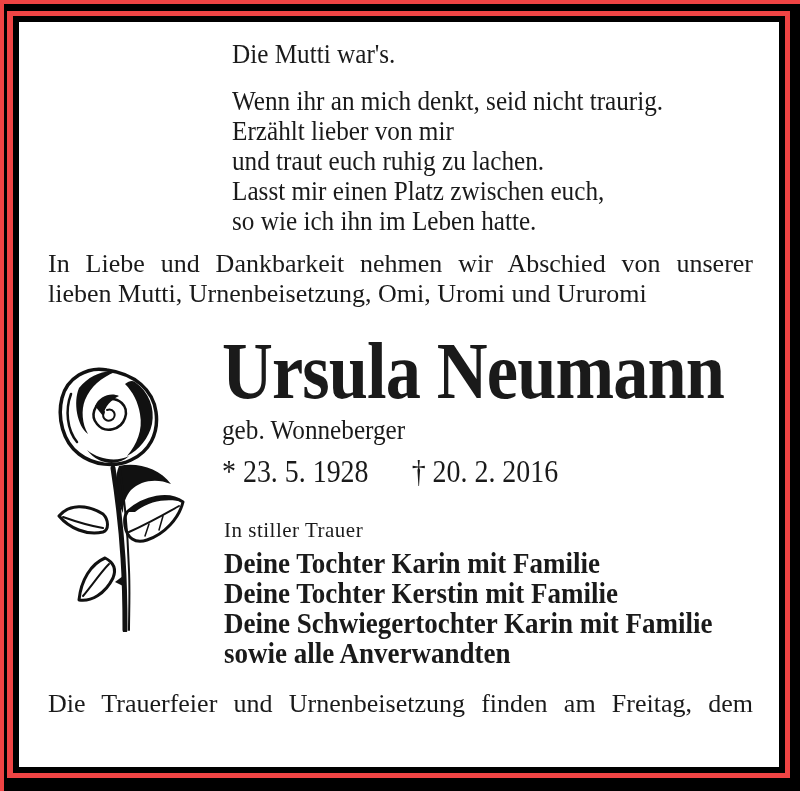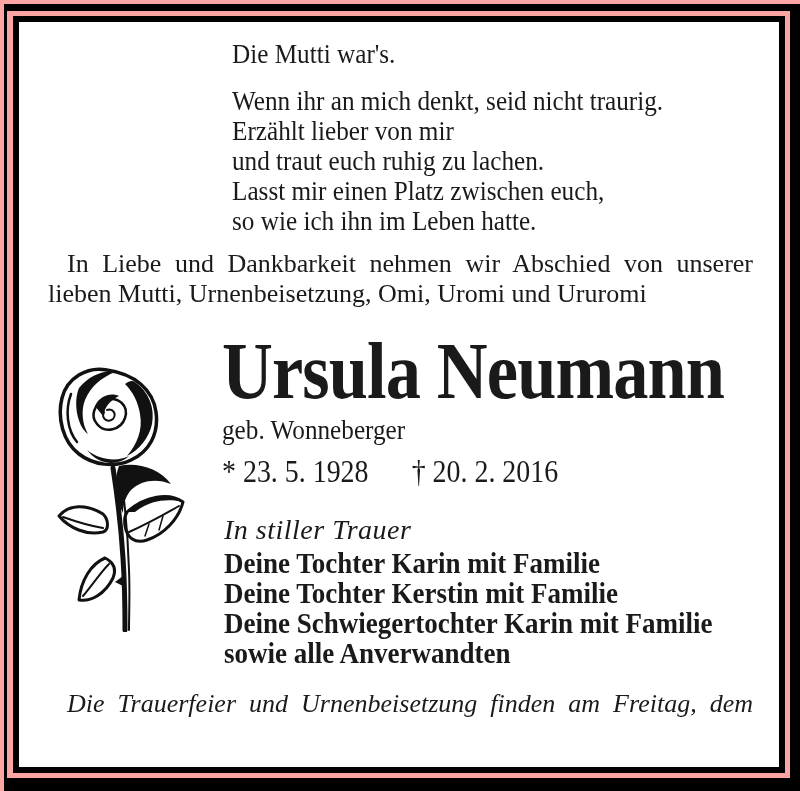--- a/index.html
+++ b/index.html
@@ -1,49 +1,49 @@
 <!DOCTYPE html>
 <html><head>
 <meta charset="utf-8">
 <style>
   html,body{margin:0;padding:0;background:#fff;}
   .page{
-    position:relative;width:800px;height:791px;background:#fca5a5;overflow:hidden;
+    position:relative;width:800px;height:791px;background:#ef4444;overflow:hidden;
     font-family:"Liberation Serif","DejaVu Serif",serif;color:#1a1a1a;
   }
   
   .outer-frame{
     position:absolute;top:4px;left:4px;right:0;bottom:0;
     border-style:solid;border-color:#000;
     border-width:7px 10px 13px 3px;
   }
   .inner-frame{
     position:absolute;top:5px;left:6px;right:5px;bottom:5px;
     border:6px solid #000;background:#fff;
   }
   .layer{position:absolute;inset:0;}
   .block{position:absolute;white-space:nowrap;}
   .cond{transform:scaleX(0.9);transform-origin:0 0;}
   .line{line-height:30px;}
   .intro{left:232px;top:39px;font-size:28px;}
   .poem{left:232px;top:86px;font-size:28px;}
   .para{left:48px;width:705px;font-size:26px;white-space:normal;}
-  .para .jline{text-align:justify;text-align-last:justify;margin-left:19px;}
+  .para .jline{text-align:justify;text-align-last:justify;}
   .para .lline{text-align:left;}
   .dedication{top:249px;}
-  .funeral{top:689px;font-style:italic;}
+  .funeral{top:689px;}
   .funeral-l2{display:inline-block;white-space:nowrap;transform:scaleX(0.92);transform-origin:0 0;}
   .name{
     left:222px;top:331px;font-size:80px;font-weight:bold;line-height:80px;
     transform:scaleX(0.88);transform-origin:0 0;letter-spacing:-1px;
   }
   .maiden{left:222px;top:415px;font-size:28px;}
   .dates{left:222px;top:455px;font-size:31px;line-height:34px;}
   .death-date{display:inline-block;margin-left:48px;}
-  .mourn-intro{left:224px;top:515px;font-size:28px;letter-spacing:0.5px;font-style:italic;}
+  .mourn-intro{left:224px;top:515px;font-size:21px;letter-spacing:0.5px;}
   .mourners{left:224px;top:548px;font-size:30px;font-weight:bold;}
   .rose{position:absolute;left:56px;top:366px;width:132px;height:266px;}
 </style>
 </head>
 <body>
 
 <div class="page">
 
   <div class="outer-frame">
     <div class="inner-frame"></div>

